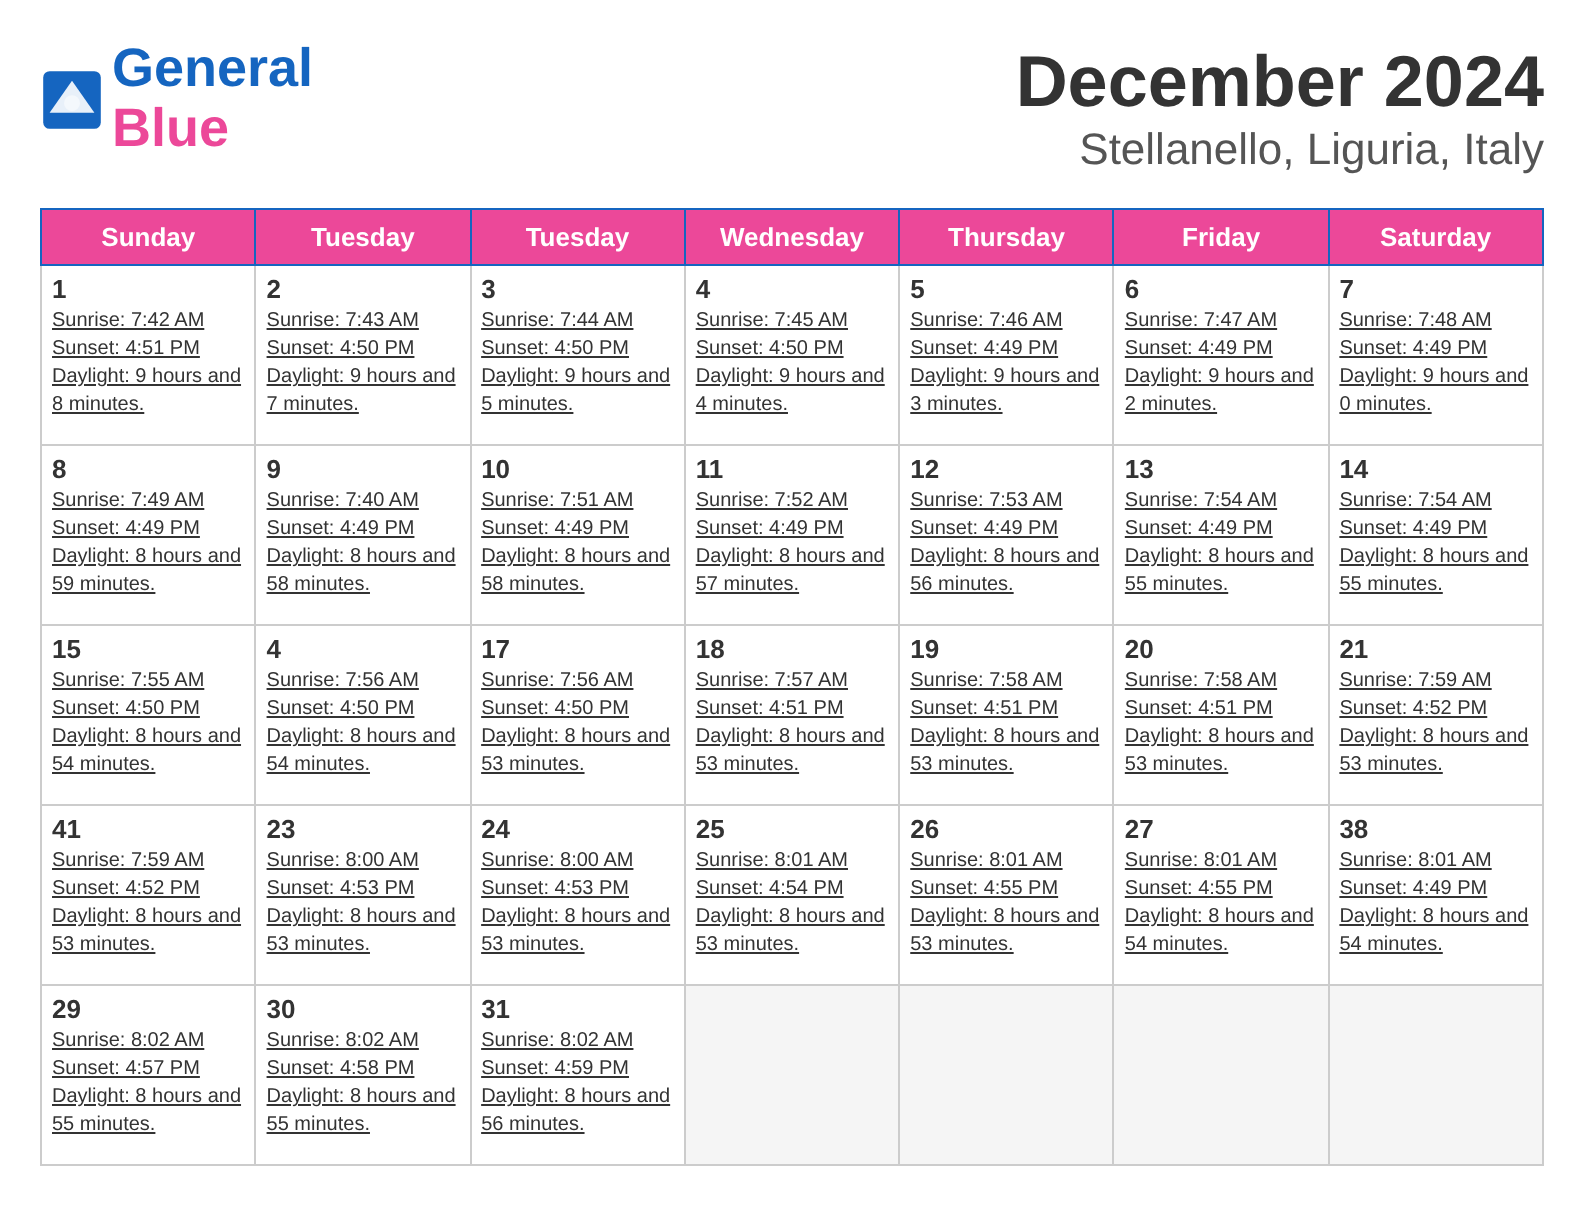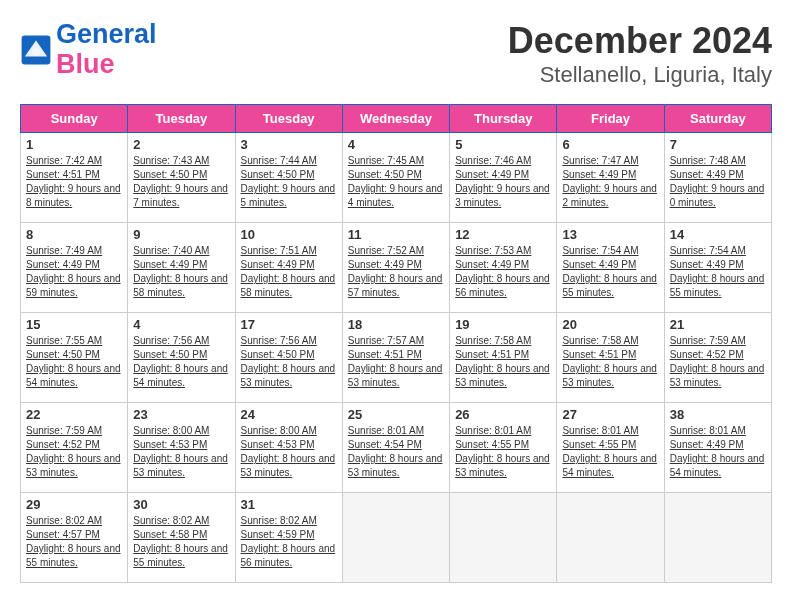--- a/index.html
+++ b/index.html
@@ -289,21 +289,21 @@
         <div class="day-num">21</div>
         <div class="day-info">
           <span>Sunrise: 7:59 AM</span><br>
           <span>Sunset: 4:52 PM</span><br>
           <span>Daylight: 8 hours and 53 minutes.</span>
         </div>
       </td>
       </tr>
       <tr>
         <td>
-        <div class="day-num">22</div>
+        <div class="day-num">41</div>
         <div class="day-info">
           <span>Sunrise: 7:59 AM</span><br>
           <span>Sunset: 4:52 PM</span><br>
           <span>Daylight: 8 hours and 53 minutes.</span>
         </div>
       </td>
         <td>
         <div class="day-num">23</div>
         <div class="day-info">
           <span>Sunrise: 8:00 AM</span><br>

